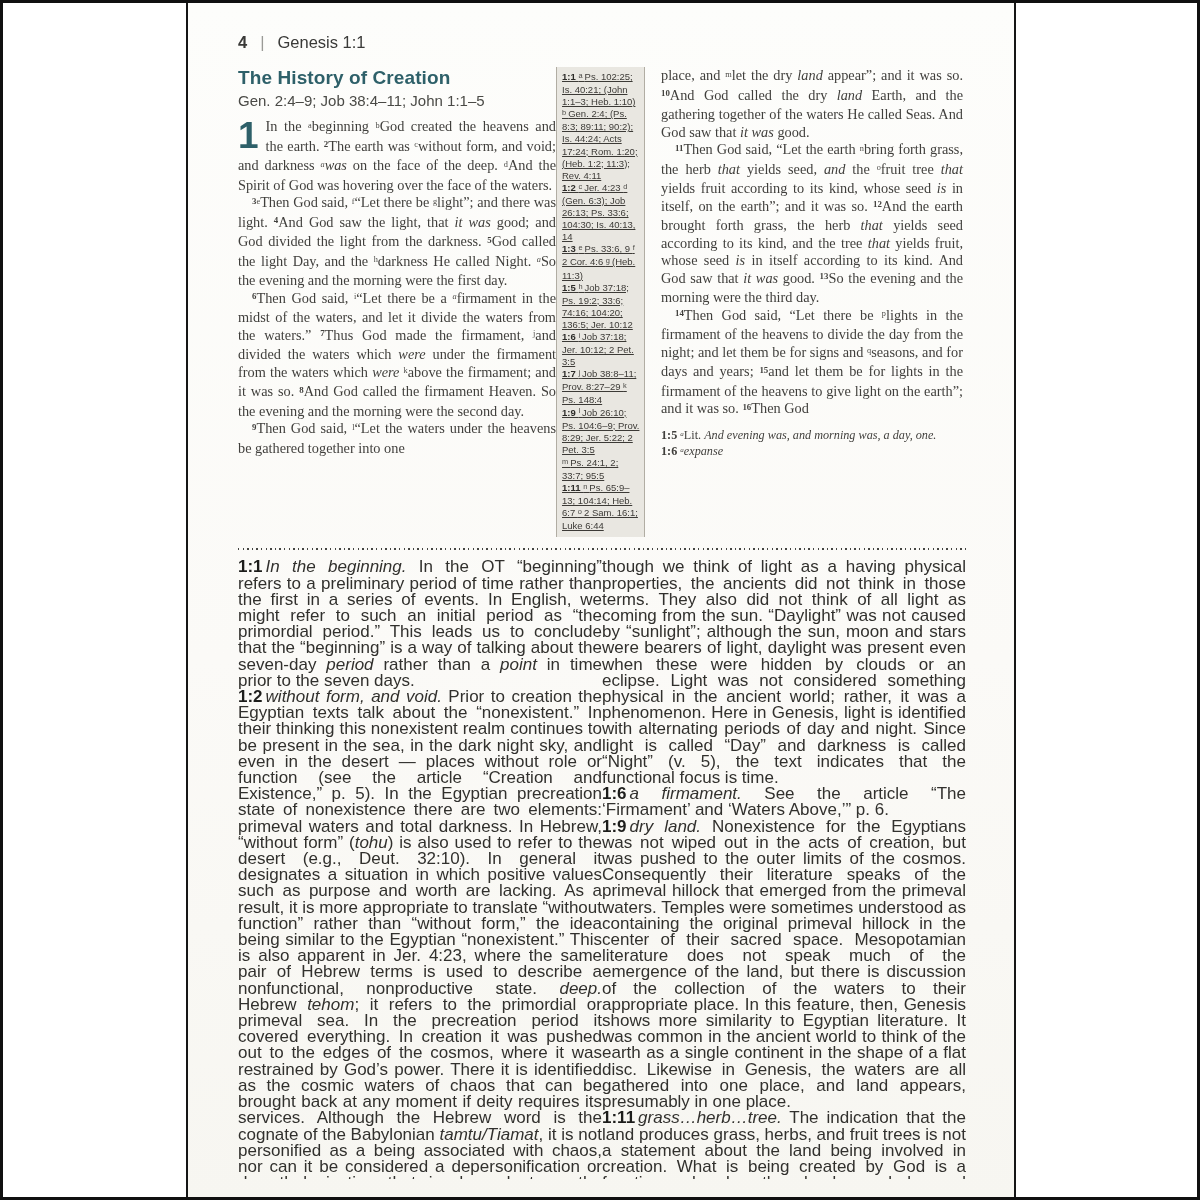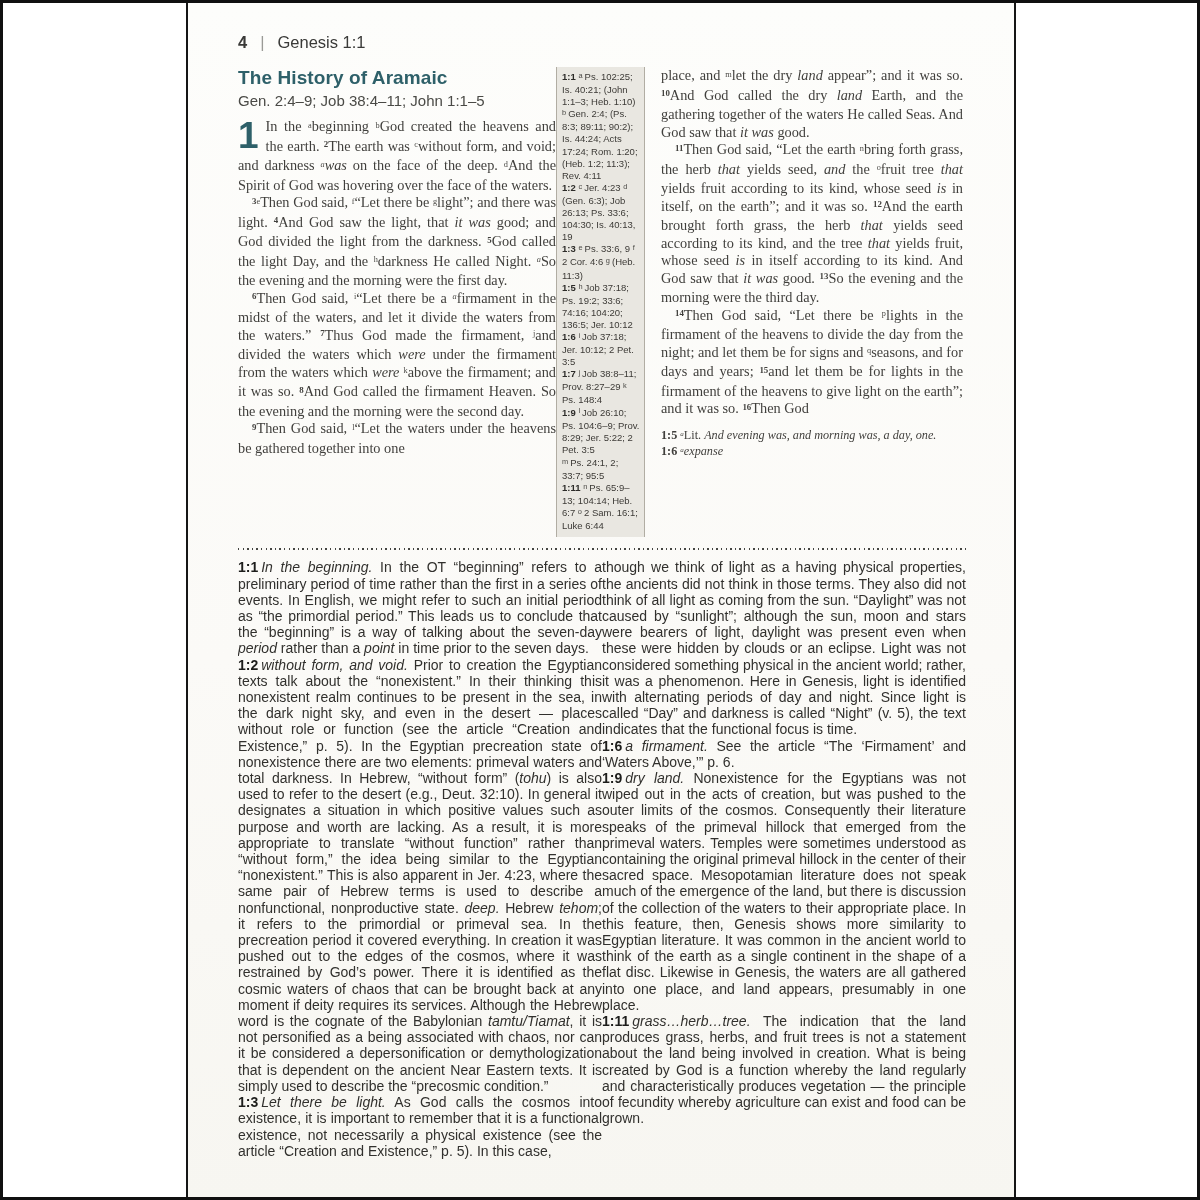--- a/index.html
+++ b/index.html
@@ -39,71 +39,71 @@
   .r-b{font-weight:bold;}
   .r-v{font-weight:bold;font-size:62%;position:relative;top:-0.38em;}
   .r-x{font-size:58%;position:relative;top:-0.42em;color:#4b4a46;}
   .r-f{font-size:58%;position:relative;top:-0.42em;font-style:italic;color:#4b4a46;}
 
   
   .refs{width:89px;box-sizing:border-box;background:#e9e7e1;
         border-left:1px solid #b1ada3;border-right:1px solid #b1ada3;
         padding:4px 4px 0 5px;font-family:"Liberation Sans",sans-serif;
         font-size:9.5px;line-height:12.1px;color:#3c3a36;overflow:hidden;}
-  .ref-entry{margin:0;}
+  .ref-entry{margin:0;text-decoration:underline;}
   .ref-entry.gap-above{margin-top:1px;}
   .refs .r-b{font-weight:bold;color:#2c2b28;}
   .refs .r-x{font-size:78%;top:-0.28em;}
 
   
   .footnotes{margin-top:8px;font-family:"Liberation Serif",serif;font-size:12.2px;
              line-height:14.4px;color:#403f3c;}
   .footnote-line{margin:0;}
   .footnotes .r-b{font-weight:bold;}
 
   
   .dots{margin-top:11px;height:2.4px;
         background:repeating-linear-gradient(to right,#454542 0 1.5px,transparent 1.5px 4.6px);}
 
   
   .commentary{display:flex;margin-top:9px;height:620px;overflow:hidden;
-              font-family:"Liberation Sans",sans-serif;font-size:14px;line-height:16.2px;
+              font-family:"Liberation Sans",sans-serif;font-size:17px;line-height:16.2px;
               color:#31302d;text-align:justify;}
   .ccol{flex:1 1 0;min-width:0;}
   .note{margin:0;}
   .note .r-b{font-weight:bold;color:#1d1d1b;margin-right:3px;}
 </style>
 </head>
 <body>
 
 <div class="page">
   <div class="content">
 
     <div class="header">
       <span class="pagenum">4</span>
       <span class="sep">|</span>
       <span class="bookref">Genesis 1:1</span>
     </div>
 
     <div class="bible-section">
 
       <div class="col-left">
-        <div class="section-title">The History of Aramaic</div>
+        <div class="section-title">The History of Creation</div>
         <div class="section-refs">Gen. 2:4–9; Job 38:4–11; John 1:1–5</div>
         <div>
             <p class="verse-para"><span class="drop-cap">1</span><span class="r-t">In the </span><span class="r-x">a</span><span class="r-t">beginning </span><span class="r-x">b</span><span class="r-t">God created the heavens and the earth. </span><span class="r-v">2</span><span class="r-t">The earth was </span><span class="r-x">c</span><span class="r-t">without form, and void; and darkness </span><span class="r-f">a</span><span class="r-i">was</span><span class="r-t"> on the face of the deep. </span><span class="r-x">d</span><span class="r-t">And the Spirit of God was hovering over the face of the waters.</span></p>
             <p class="verse-para indent"><span class="r-v">3</span><span class="r-x">e</span><span class="r-t">Then God said, </span><span class="r-x">f</span><span class="r-t">“Let there be </span><span class="r-x">g</span><span class="r-t">light”; and there was light. </span><span class="r-v">4</span><span class="r-t">And God saw the light, that </span><span class="r-i">it was</span><span class="r-t"> good; and God divided the light from the darkness. </span><span class="r-v">5</span><span class="r-t">God called the light Day, and the </span><span class="r-x">h</span><span class="r-t">darkness He called Night. </span><span class="r-f">a</span><span class="r-t">So the evening and the morning were the first day.</span></p>
             <p class="verse-para indent"><span class="r-v">6</span><span class="r-t">Then God said, </span><span class="r-x">i</span><span class="r-t">“Let there be a </span><span class="r-f">a</span><span class="r-t">firmament in the midst of the waters, and let it divide the waters from the waters.” </span><span class="r-v">7</span><span class="r-t">Thus God made the firmament, </span><span class="r-x">j</span><span class="r-t">and divided the waters which </span><span class="r-i">were</span><span class="r-t"> under the firmament from the waters which </span><span class="r-i">were</span><span class="r-t"> </span><span class="r-x">k</span><span class="r-t">above the firmament; and it was so. </span><span class="r-v">8</span><span class="r-t">And God called the firmament Heaven. So the evening and the morning were the second day.</span></p>
             <p class="verse-para indent"><span class="r-v">9</span><span class="r-t">Then God said, </span><span class="r-x">l</span><span class="r-t">“Let the waters under the heavens be gathered together into one</span></p>
           </div>
       </div>
 
       <div class="refs">
           <div class="ref-entry"><span class="r-b">1:1 </span><span class="r-x">a </span><span class="r-t">Ps. 102:25; Is. 40:21; (John 1:1–3; Heb. 1:10) </span><span class="r-x">b </span><span class="r-t">Gen. 2:4; (Ps. 8:3; 89:11; 90:2); Is. 44:24; Acts 17:24; Rom. 1:20; (Heb. 1:2; 11:3); Rev. 4:11</span></div>
-          <div class="ref-entry"><span class="r-b">1:2 </span><span class="r-x">c </span><span class="r-t">Jer. 4:23 </span><span class="r-x">d </span><span class="r-t">(Gen. 6:3); Job 26:13; Ps. 33:6; 104:30; Is. 40:13, 19</span></div>
+          <div class="ref-entry"><span class="r-b">1:2 </span><span class="r-x">c </span><span class="r-t">Jer. 4:23 </span><span class="r-x">d </span><span class="r-t">(Gen. 6:3); Job 26:13; Ps. 33:6; 104:30; Is. 40:13, 14</span></div>
           <div class="ref-entry"><span class="r-b">1:3 </span><span class="r-x">e </span><span class="r-t">Ps. 33:6, 9 </span><span class="r-x">f </span><span class="r-t">2 Cor. 4:6 </span><span class="r-x">g </span><span class="r-t">(Heb. 11:3)</span></div>
           <div class="ref-entry"><span class="r-b">1:5 </span><span class="r-x">h </span><span class="r-t">Job 37:18; Ps. 19:2; 33:6; 74:16; 104:20; 136:5; Jer. 10:12</span></div>
           <div class="ref-entry"><span class="r-b">1:6 </span><span class="r-x">i </span><span class="r-t">Job 37:18; Jer. 10:12; 2 Pet. 3:5</span></div>
           <div class="ref-entry"><span class="r-b">1:7 </span><span class="r-x">j </span><span class="r-t">Job 38:8–11; Prov. 8:27–29 </span><span class="r-x">k </span><span class="r-t">Ps. 148:4</span></div>
           <div class="ref-entry"><span class="r-b">1:9 </span><span class="r-x">l </span><span class="r-t">Job 26:10; Ps. 104:6–9; Prov. 8:29; Jer. 5:22; 2 Pet. 3:5</span></div>
           <div class="ref-entry gap-above"><span class="r-x">m </span><span class="r-t">Ps. 24:1, 2; 33:7; 95:5</span></div>
           <div class="ref-entry"><span class="r-b">1:11 </span><span class="r-x">n </span><span class="r-t">Ps. 65:9–13; 104:14; Heb. 6:7 </span><span class="r-x">o </span><span class="r-t">2 Sam. 16:1; Luke 6:44</span></div>
         </div>
 
       <div class="col-right">

